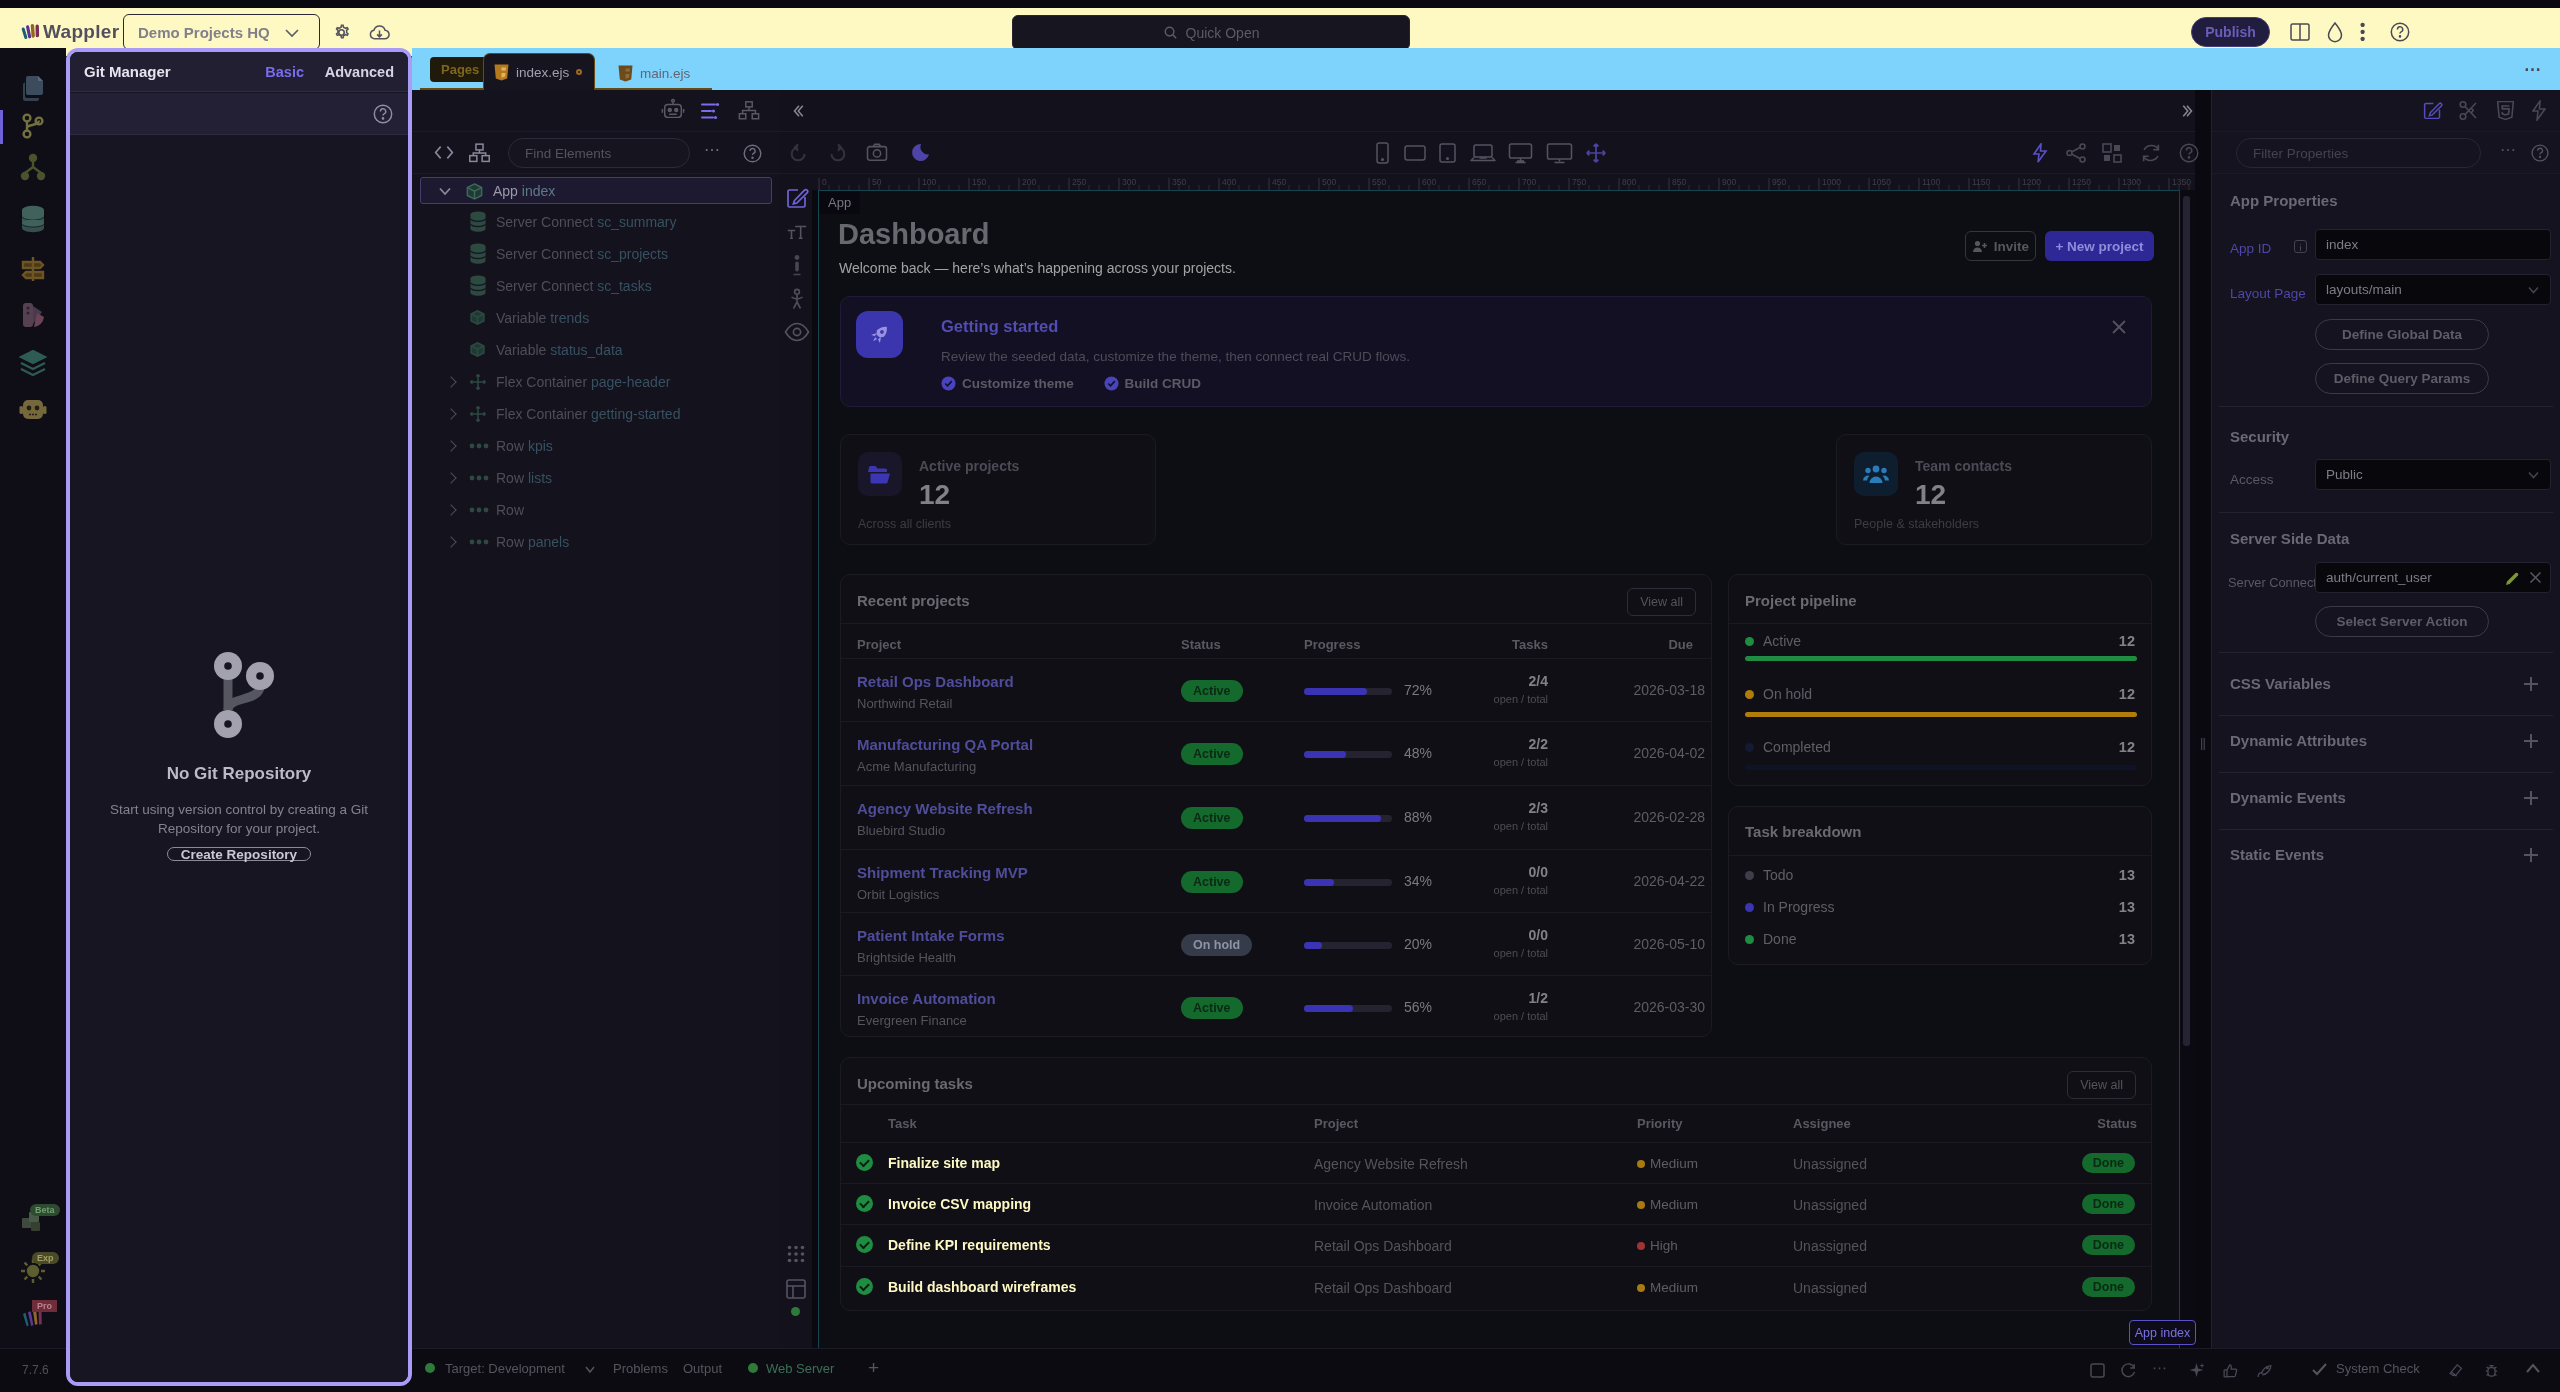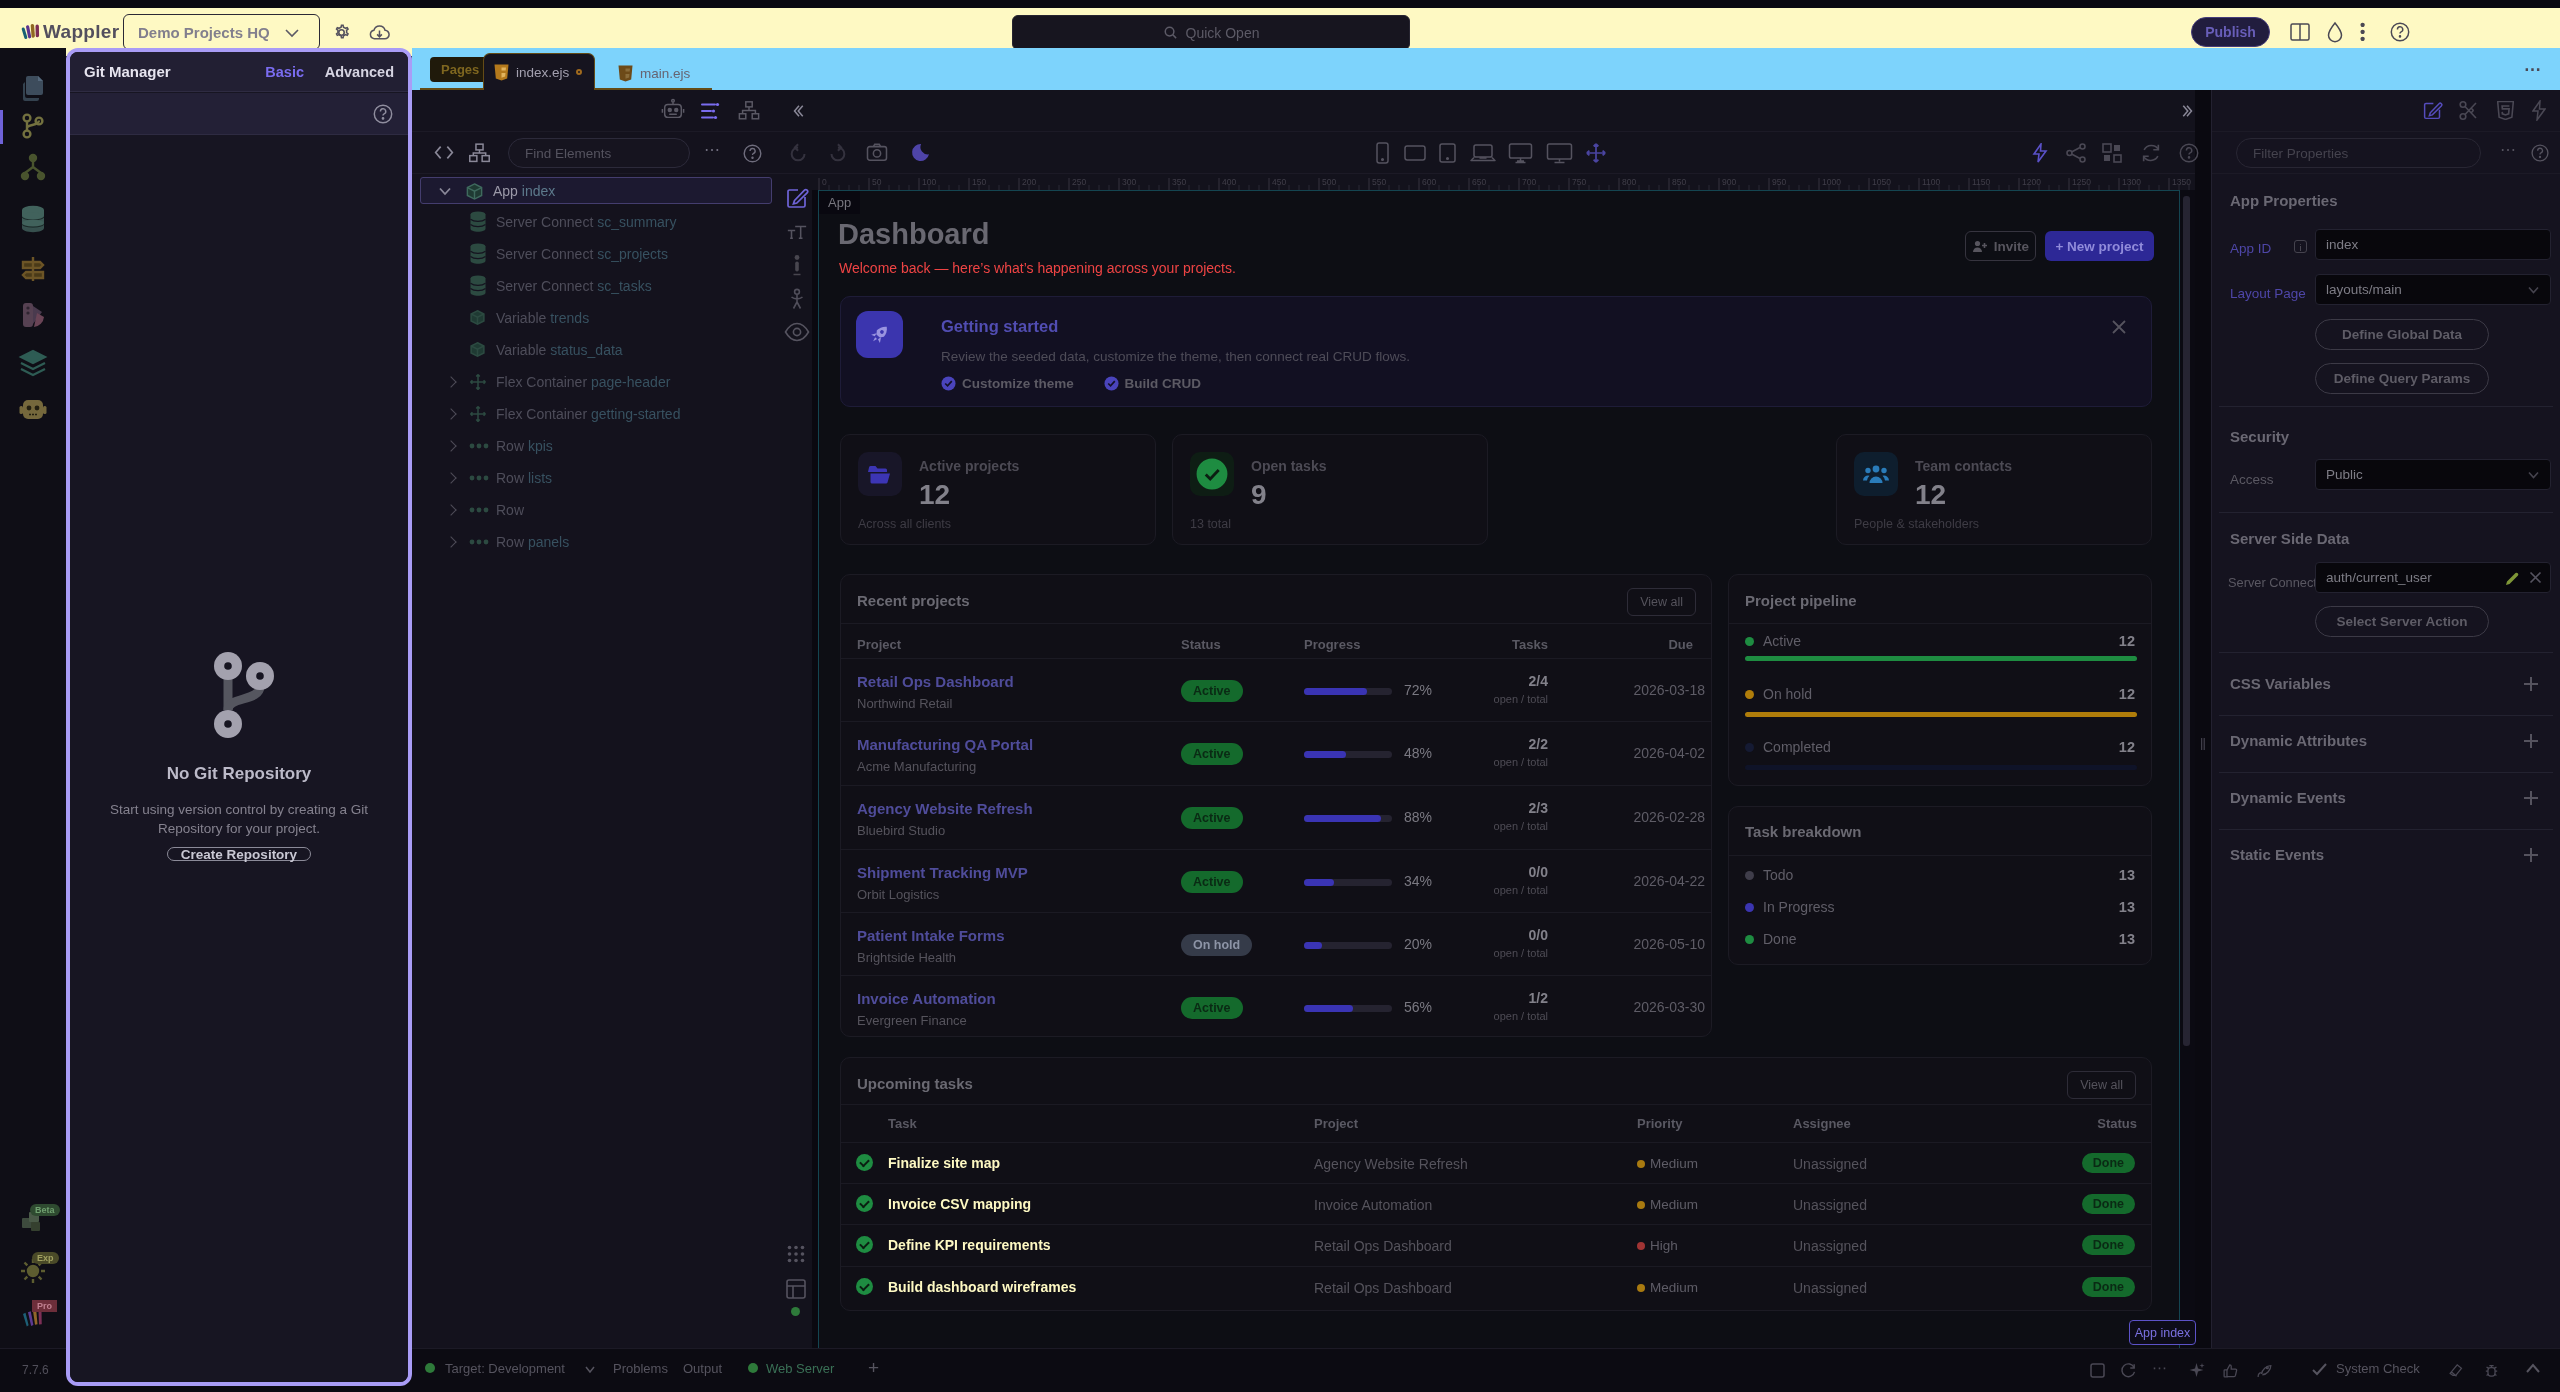--- a/index.html
+++ b/index.html
@@ -681,21 +681,21 @@
         <line x1="1357" y1="4" x2="1357" y2="16" stroke="#36333f" stroke-width="1"></line>
         <text x="1360" y="11" font-size="8.5" fill="#403e49" font-family="Liberation Sans, sans-serif">1350</text>
         <line x1="1367" y1="11" x2="1367" y2="16" stroke="#2b2935" stroke-width="1"></line>
         <line x1="1377" y1="11" x2="1377" y2="16" stroke="#2b2935" stroke-width="1"></line>
       </svg></div>
   <div id="viewport" class="abs">
     <div class="abs" style="left:0;top:0;width:1362px;height:1158px;background:#0d0e14"></div>
     <div class="abs" style="left:0;top:0;width:1362px;height:1158px;border:1px solid #144551;border-bottom:none"></div>
     <div class="abs" style="left:1px;top:1px;background:#090810;color:#78777f;font-size:13px;padding:4px 9px">App</div>
     <div class="abs" style="left:20px;top:28px;font-size:29px;font-weight:bold;color:#696871">Dashboard</div>
-    <div class="abs" style="left:21px;top:70px;font-size:14px;color:#ef4444">Welcome back — here’s what’s happening across your projects.</div>
+    <div class="abs" style="left:21px;top:70px;font-size:14px;color:#a3a3a3">Welcome back — here’s what’s happening across your projects.</div>
     <div class="abs" style="left:1147px;top:41px;width:71px;height:30px;border:1px solid #36343f;border-radius:6px;color:#57555e;font-size:13.5px;font-weight:bold;display:flex;align-items:center;justify-content:center;gap:6px">
       <svg width="16" height="13" viewBox="0 0 16 13" fill="#57555e">
           <circle cx="5.5" cy="3.5" r="2.6"></circle>
           <path d="M1 12 a4.5 4.5 0 0 1 9 0 Z"></path>
           <path d="M12.5 3 v5 M10 5.5 h5" stroke="#57555e" stroke-width="1.6"></path>
         </svg>
       Invite</div>
     <div class="abs" style="left:1227px;top:41px;width:109px;height:30px;background:#2d2896;border-radius:6px;color:#918cdb;font-size:13.5px;font-weight:bold;display:flex;align-items:center;justify-content:center">+ New project</div>
     <div class="abs" style="left:22px;top:106px;width:1312px;height:111px;background:#121022;border:1px solid #1e1c38;border-radius:10px">
       <div class="abs" style="left:15px;top:14px;width:47px;height:47px;background:#3b35ae;border-radius:12px">
@@ -727,32 +727,20 @@
     <div class="card" style="left:22px;top:244px;width:316px;height:111px">
       <div class="kicon" style="background:#181628">
           <svg style="position:absolute;left:10px;top:13px" width="24" height="19" viewBox="0 0 24 19" fill="#3c35b4">
             <path d="M1 2.5 A1.5 1.5 0 0 1 2.5 1 h5 l2 2.5 h8 a1.5 1.5 0 0 1 1.5 1.5 v2 h-19 Z"></path>
             <path d="M2.5 8.5 h19.5 l-2.5 9 a1.5 1.5 0 0 1 -1.5 1 h-14 a1.5 1.5 0 0 1 -1.5 -1.2 Z"></path>
           </svg>
         </div>
       <div class="ktitle">Active projects</div>
         <div class="knum">12</div>
         <div class="kcap">Across all clients</div>
-    </div>
-    <div class="card" style="left:354px;top:244px;width:316px;height:111px">
-      <div class="kicon" style="background:#0e1d14">
-          <svg width="34" height="34" viewBox="0 0 38 38" style="position:absolute;left:5px;top:5px">
-            <circle cx="19" cy="19" r="16" fill="#1e8c41"></circle>
-            <circle cx="19" cy="19" r="16" fill="none" stroke="#1e8c41" stroke-width="2.5"></circle>
-            <path d="M12 19.5 L17 24.5 L26.5 14.5" stroke="#0b1f12" stroke-width="3.2" fill="none"></path>
-          </svg>
-        </div>
-      <div class="ktitle">Open tasks</div>
-        <div class="knum">9</div>
-        <div class="kcap">13 total</div>
     </div>
     <div class="card" style="left:1018px;top:244px;width:316px;height:111px">
       <div class="kicon" style="background:#0e1e2e">
           <svg style="position:absolute;left:8px;top:12px" width="28" height="20" viewBox="0 0 28 20" fill="#2a7cba">
             <circle cx="14" cy="5" r="3.4"></circle>
             <circle cx="6" cy="6.5" r="2.7"></circle>
             <circle cx="22" cy="6.5" r="2.7"></circle>
             <path d="M7.5 19 a6.5 6.5 0 0 1 13 0 Z"></path>
             <path d="M1 16.5 a5 5 0 0 1 6.5-4.8 8 8 0 0 0-2.5 4.8 Z M27 16.5 a5 5 0 0 0-6.5-4.8 8 8 0 0 1 2.5 4.8 Z"></path>
           </svg>

